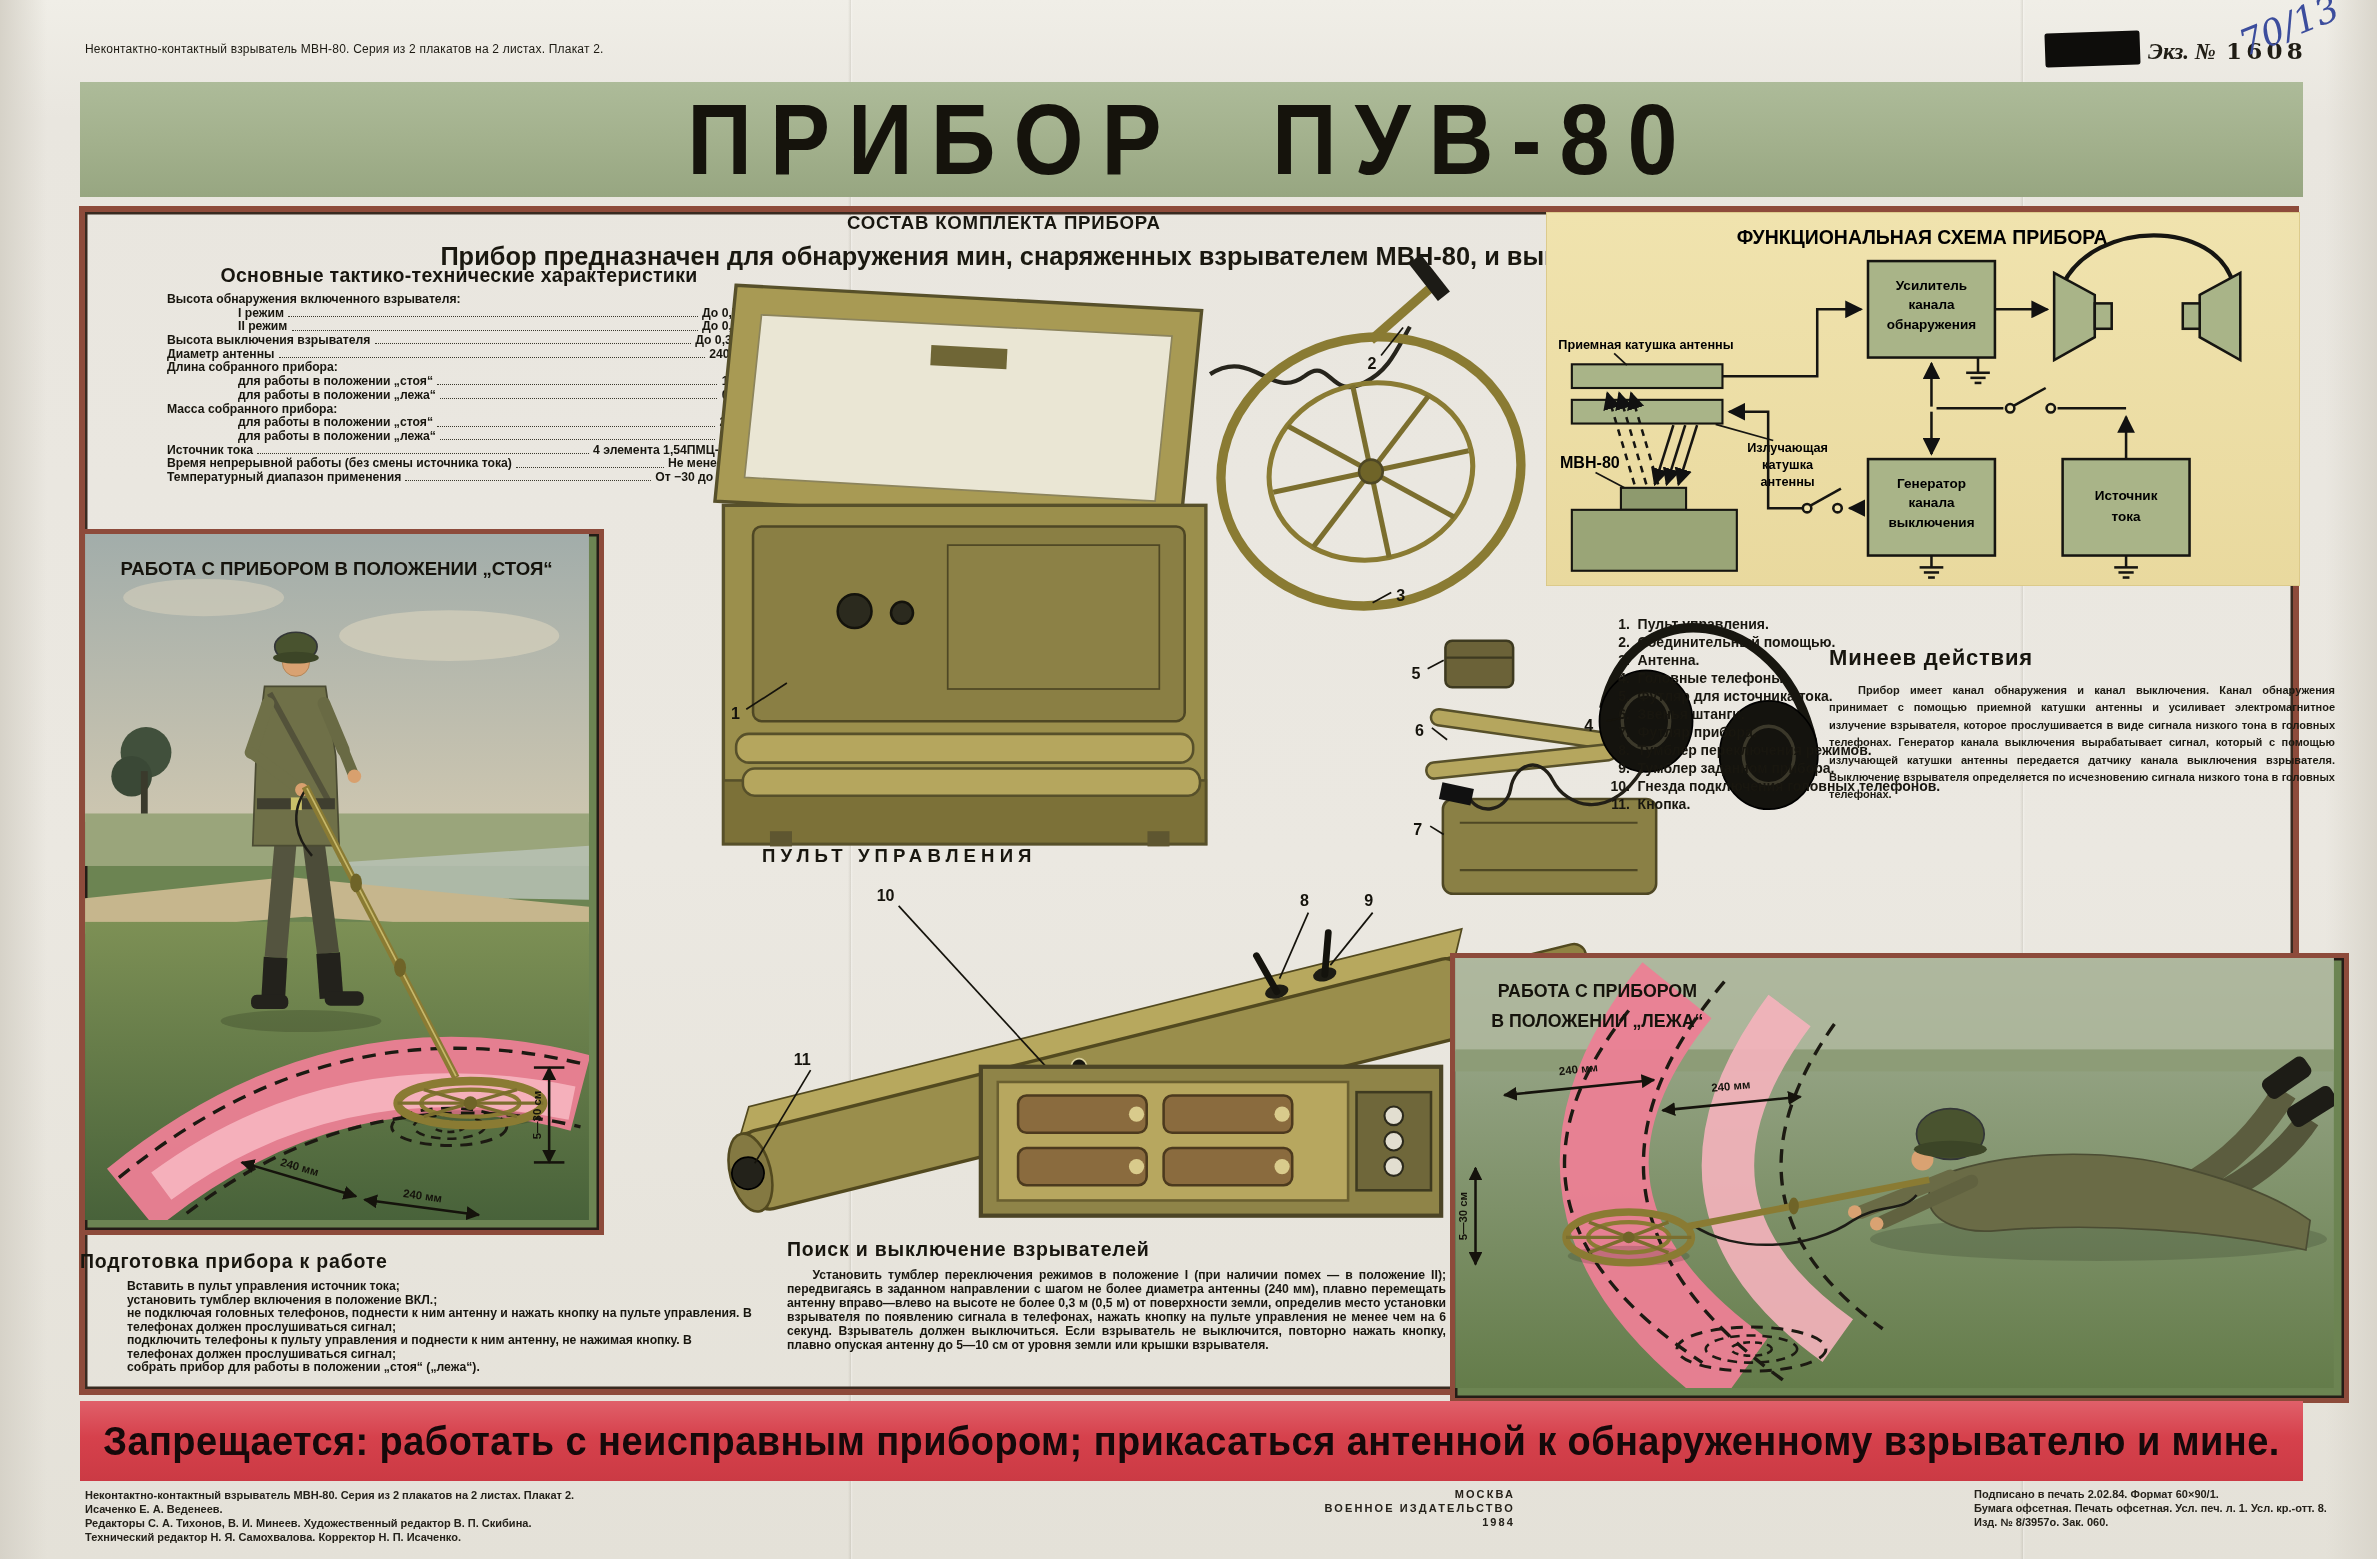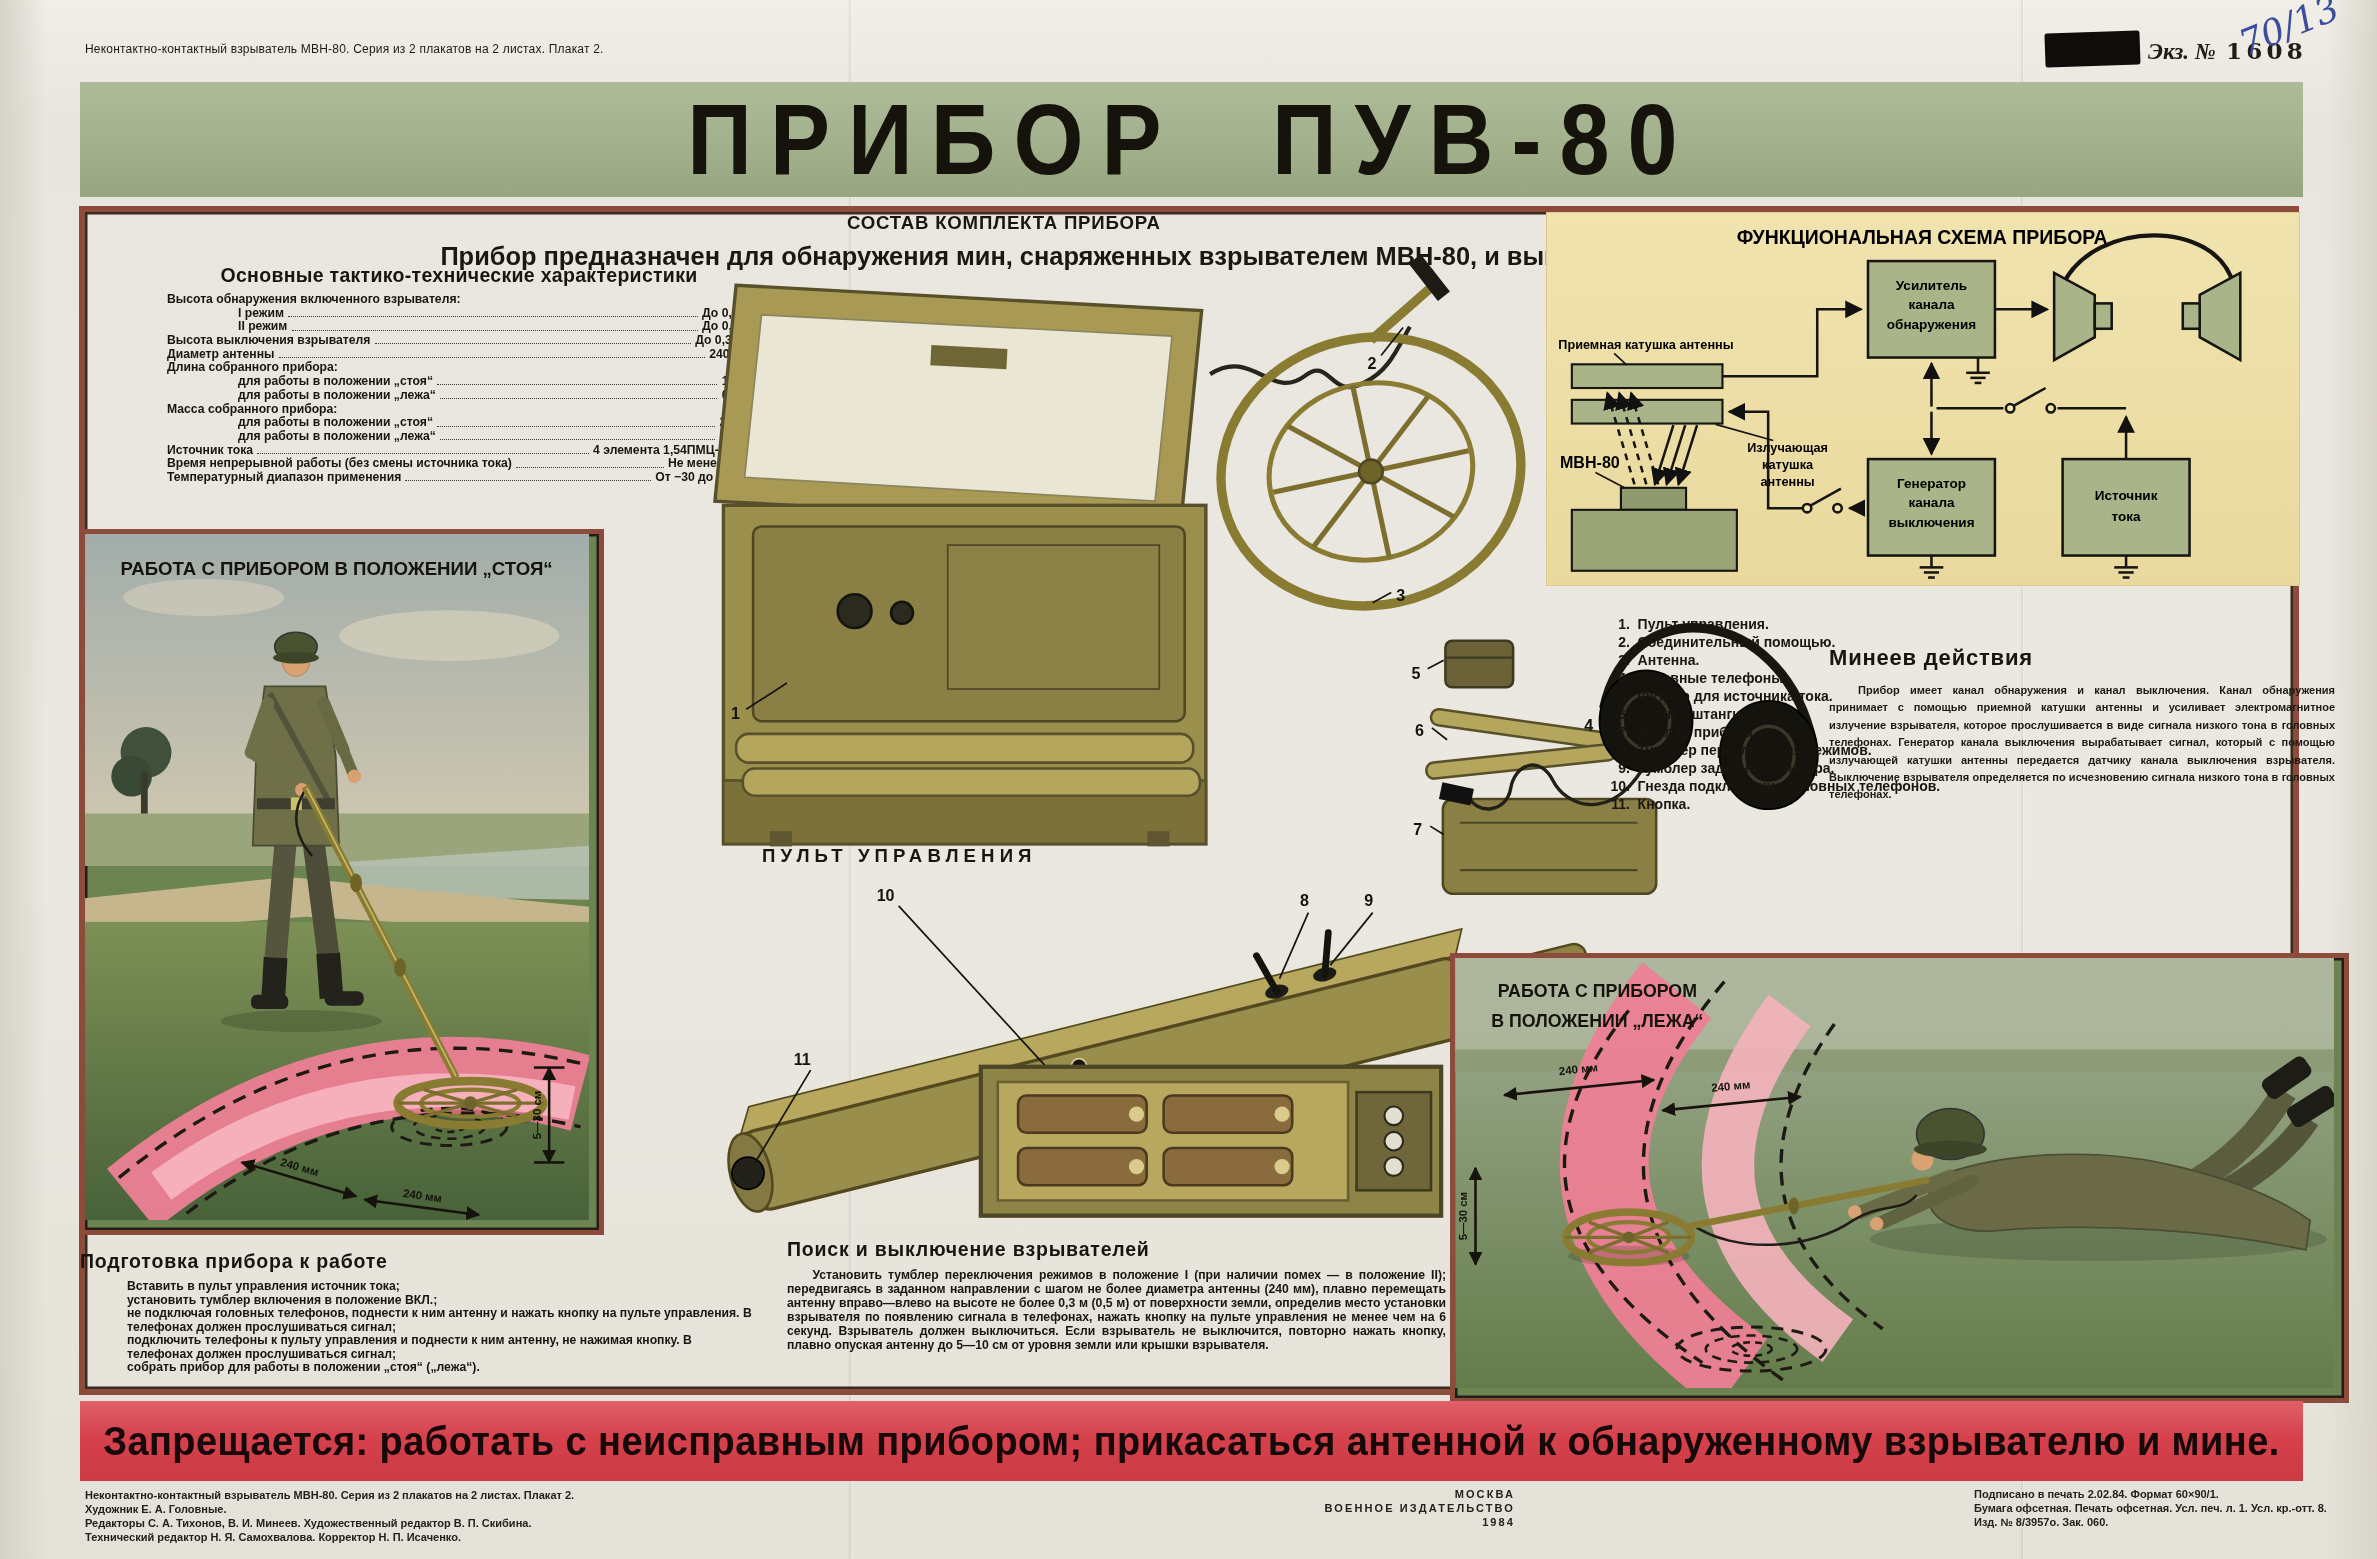--- a/index.html
+++ b/index.html
@@ -576,21 +576,21 @@
       <text x="168" y="82" text-anchor="middle" font-size="21" font-weight="bold" fill="#15130c">В ПОЛОЖЕНИИ „ЛЕЖА“</text>
     </svg>
   </div>
 
   <div class="abs warning" style="left:80px;top:1401px;width:2223px;height:80px">
     <div class="w">Запрещается: работать с неисправным прибором; прикасаться антенной к обнаруженному взрывателю и мине.</div>
   </div>
 
   <div class="abs imprint" style="left:85px;top:1488px;width:974px">
     <div>Неконтактно-контактный взрыватель МВН-80. Серия из 2 плакатов на 2 листах. Плакат 2.</div>
-    <div>Художник Е. А. Головные.</div>
+    <div>Исаченко Е. А. Веденеев.</div>
     <div>Редакторы С. А. Тихонов, В. И. Минеев. Художественный редактор В. П. Скибина.</div>
     <div>Технический редактор Н. Я. Самохвалова. Корректор Н. П. Исаченко.</div>
   </div>
   <div class="abs imprint imprint-center" style="left:1126px;top:1487px;width:389px">
     <div>МОСКВА</div>
     <div>ВОЕННОЕ ИЗДАТЕЛЬСТВО</div>
     <div>1984</div>
   </div>
   <div class="abs imprint" style="left:1974px;top:1487px;width:373px">
     <div>Подписано в печать 2.02.84. Формат 60×90/1.</div>

